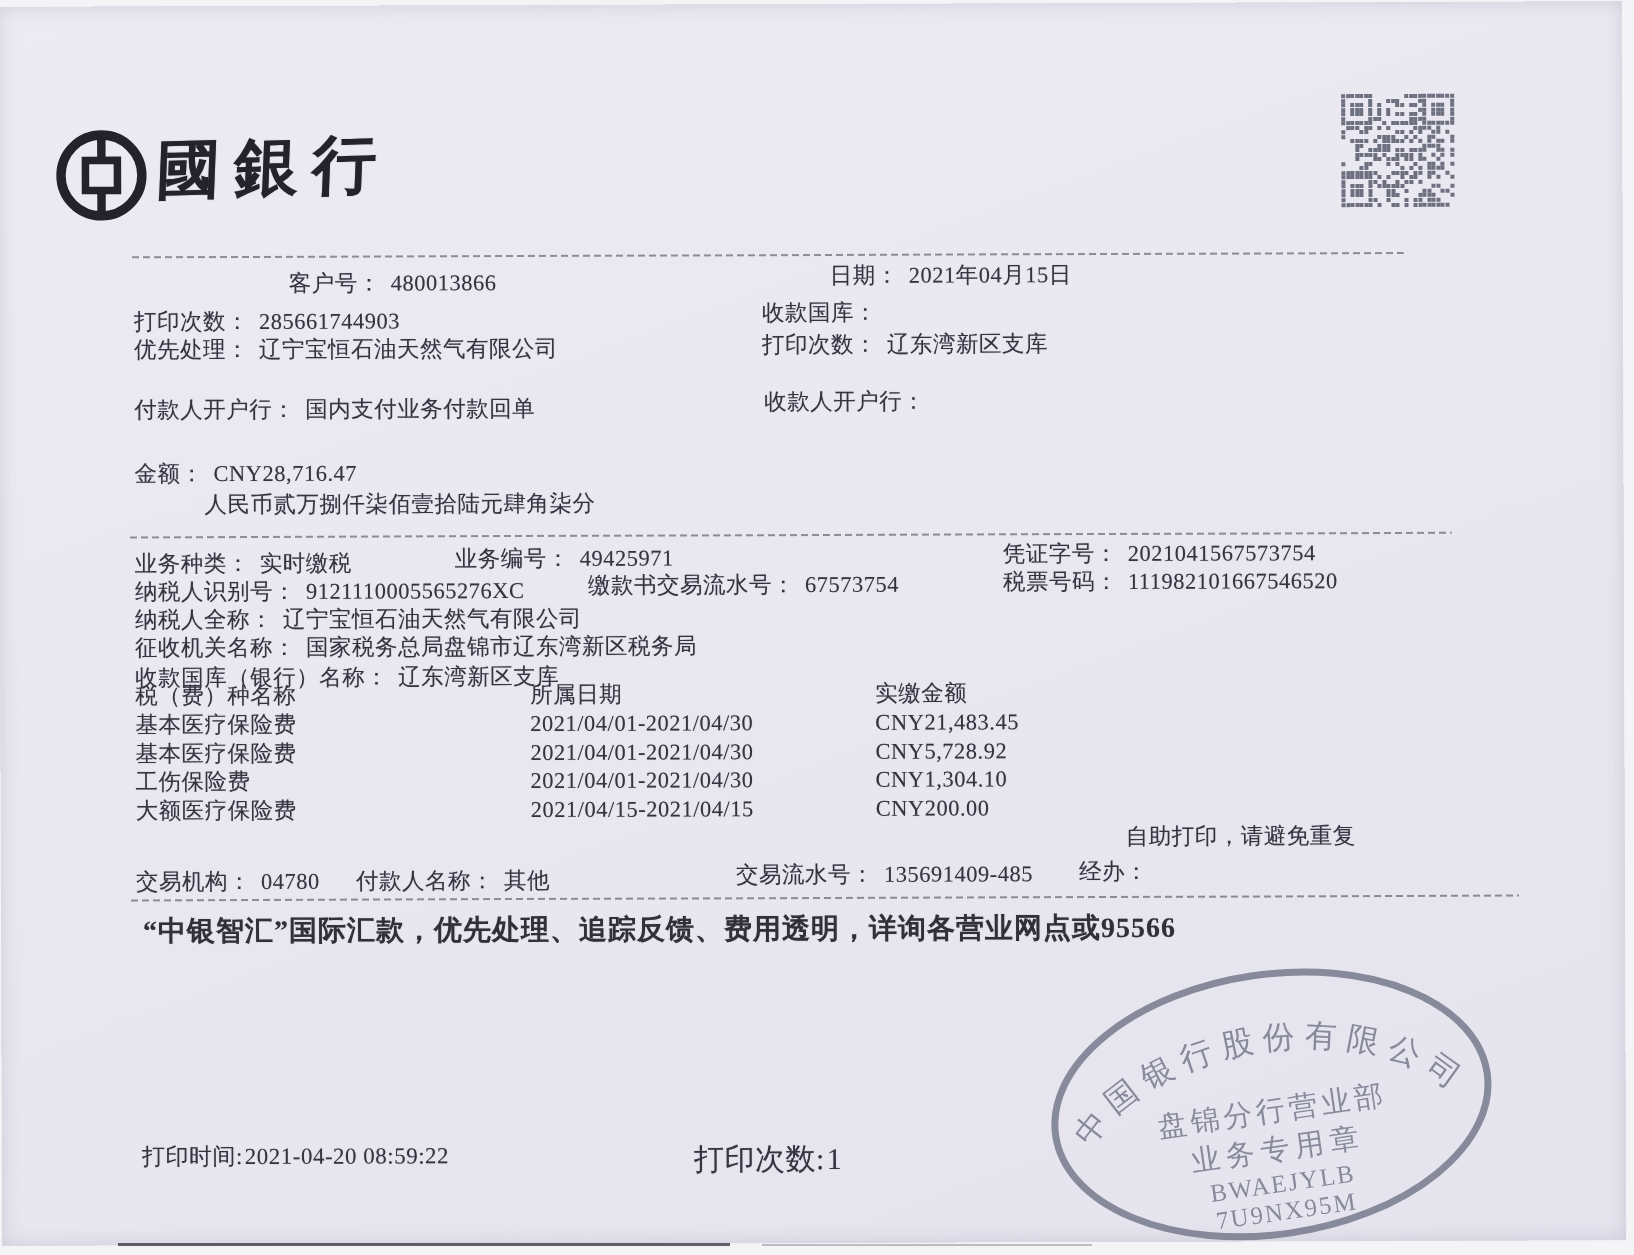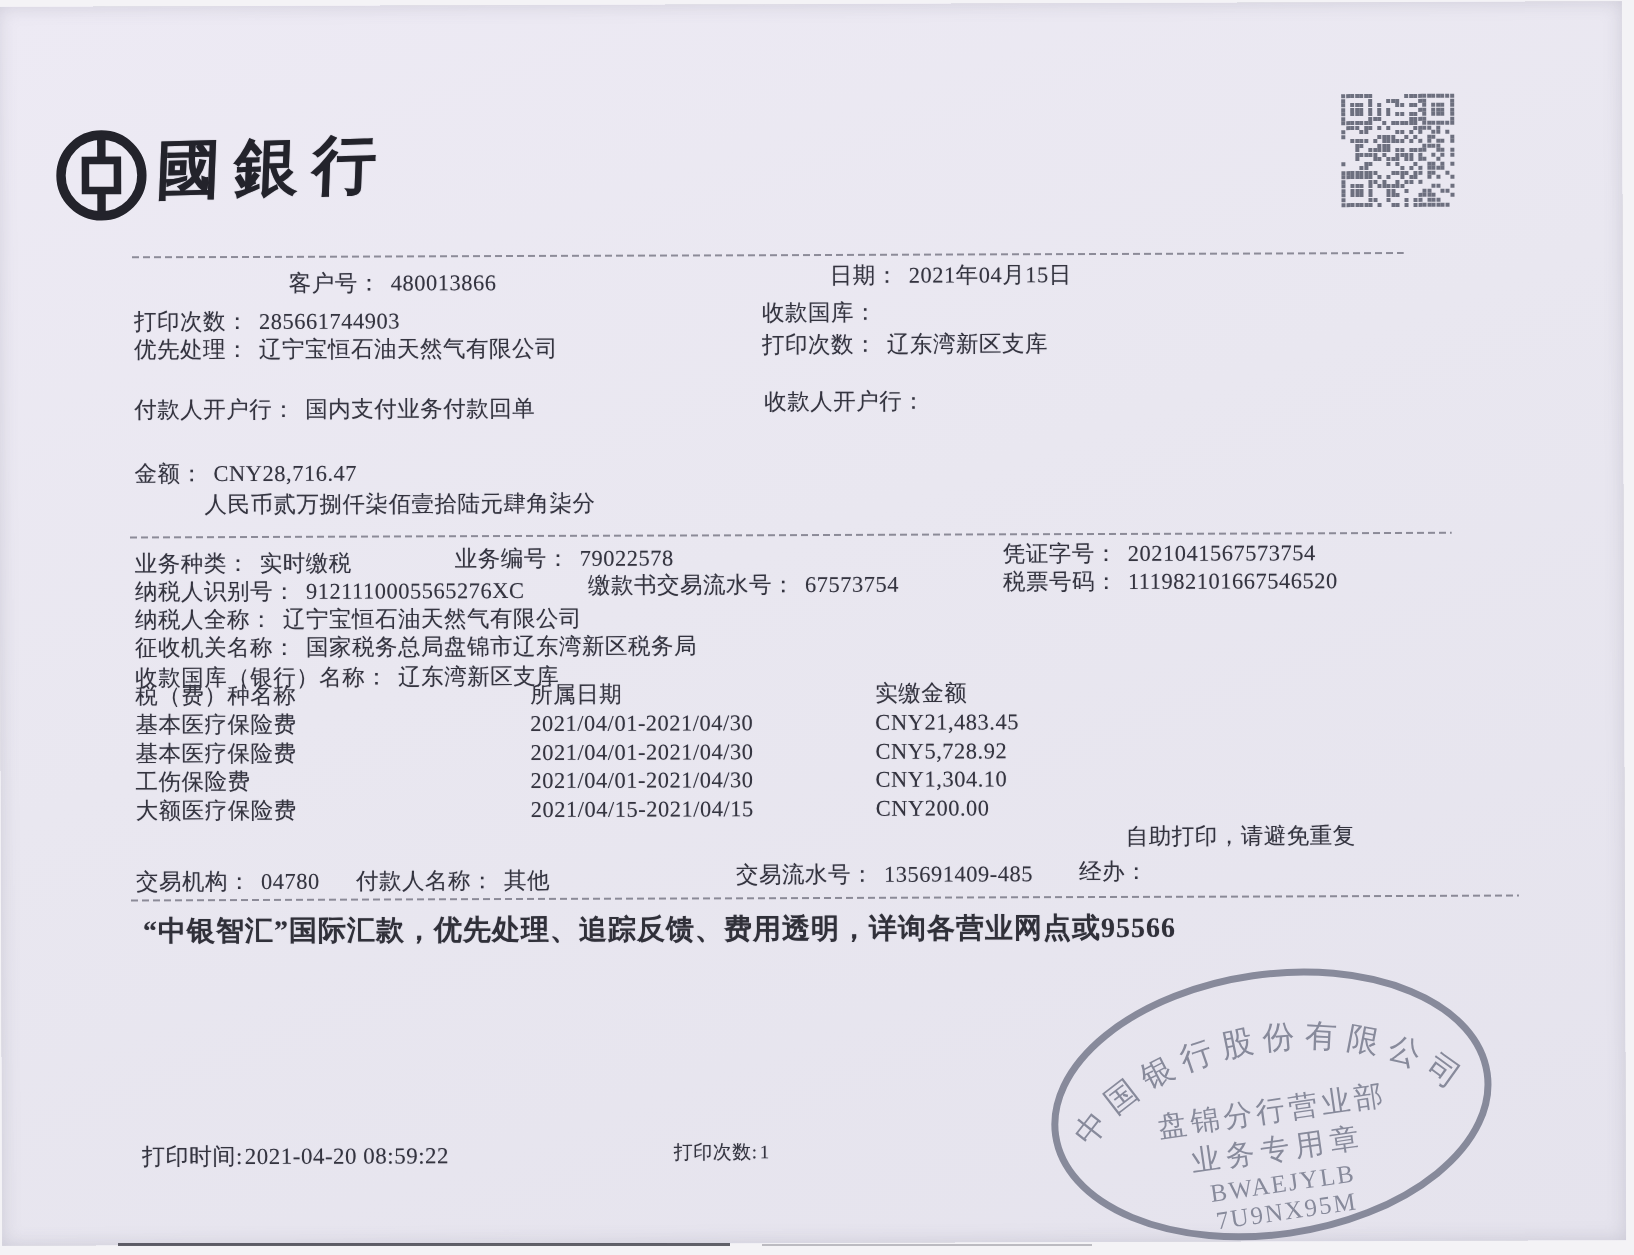--- a/index.html
+++ b/index.html
@@ -419,21 +419,21 @@
     <span class="lab">金额：</span><span class="val">CNY28,716.47</span>
   </div>
   <div class="line" style="left:205px;top:483px;">人民币贰万捌仟柒佰壹拾陆元肆角柒分</div>
 
   <div class="dash" style="left:130px;top:530px;width:1322px;"></div>
 
   <div class="line" style="left:135px;top:542px;">
     <span class="lab">业务种类：</span><span class="val">实时缴税</span>
   </div>
   <div class="line" style="left:455px;top:538px;">
-    <span class="lab">业务编号：</span><span class="val">79022578</span>
+    <span class="lab">业务编号：</span><span class="val">49425971</span>
   </div>
   <div class="line" style="left:1003px;top:535px;">
     <span class="lab">凭证字号：</span><span class="val">2021041567573754</span>
   </div>
   <div class="line" style="left:135px;top:570px;">
     <span class="lab">纳税人识别号：</span><span class="val">9121110005565276XC</span>
   </div>
   <div class="line" style="left:588px;top:565px;">
     <span class="lab">缴款书交易流水号：</span><span class="val">67573754</span>
   </div>
@@ -503,20 +503,20 @@
       <text x="237" y="162" text-anchor="middle" font-size="29" letter-spacing="4">盘锦分行营业部</text>
       <text x="237" y="201" text-anchor="middle" font-size="29" letter-spacing="6">业务专用章</text>
       <text x="237" y="234" text-anchor="middle" font-size="25" letter-spacing="2">BWAEJYLB</text>
       <text x="237" y="262" text-anchor="middle" font-size="25" letter-spacing="2">7U9NX95M</text>
     </svg>
   </div>
 
   <div class="line" style="left:140px;top:1135px;font-size:23px;">
     <span class="lab">打印时间:</span><span class="val" style="margin-left:2px;">2021-04-20 08:59:22</span>
   </div>
-  <div class="line" style="left:672px;top:1135px;font-size:19px;">
+  <div class="line" style="left:692px;top:1135px;font-size:30px;">
     <span class="lab">打印次数:</span><span class="val" style="margin-left:2px;">1</span>
   </div>
 
 </div>
 
 <div class="scanline1"></div>
 <div class="scanline2"></div>
 
 </body></html>

